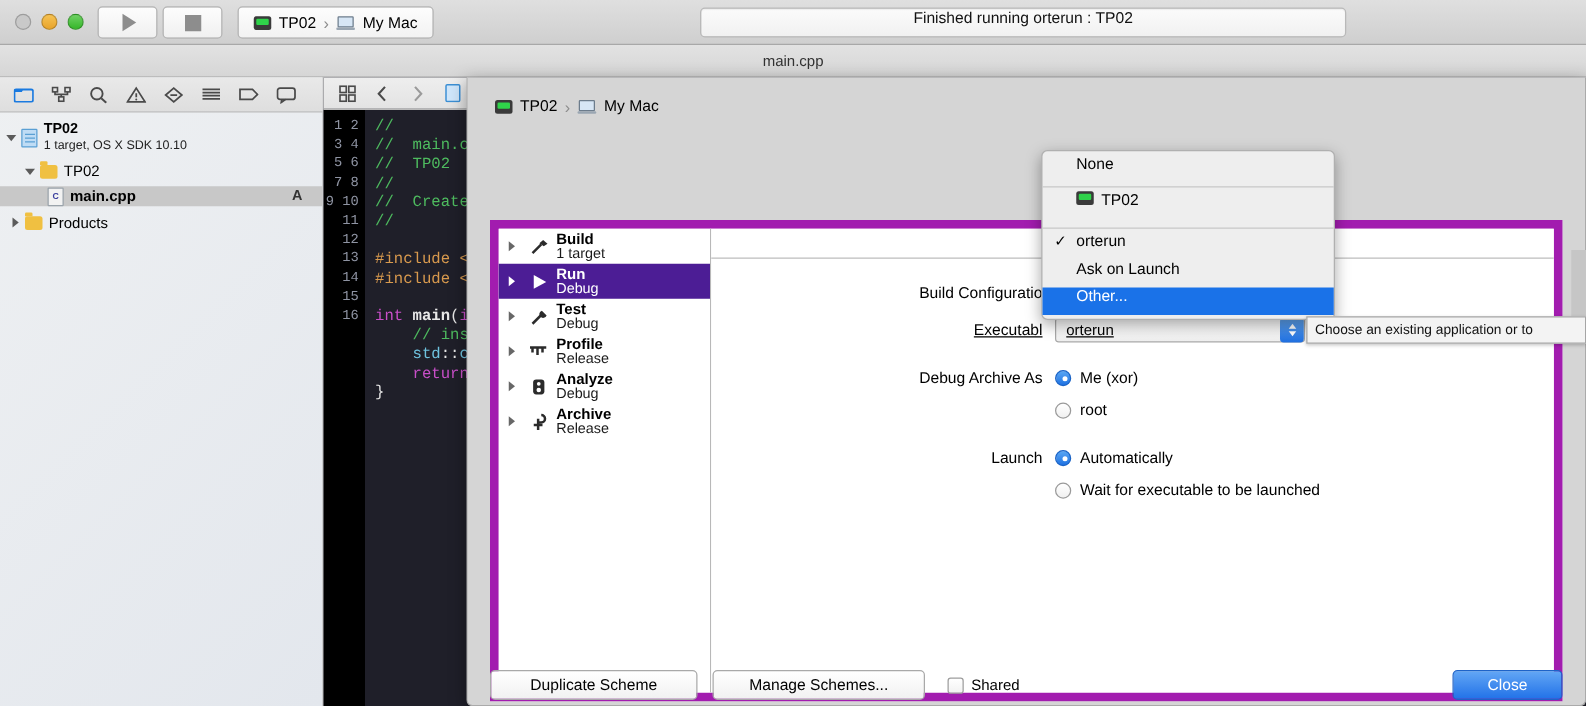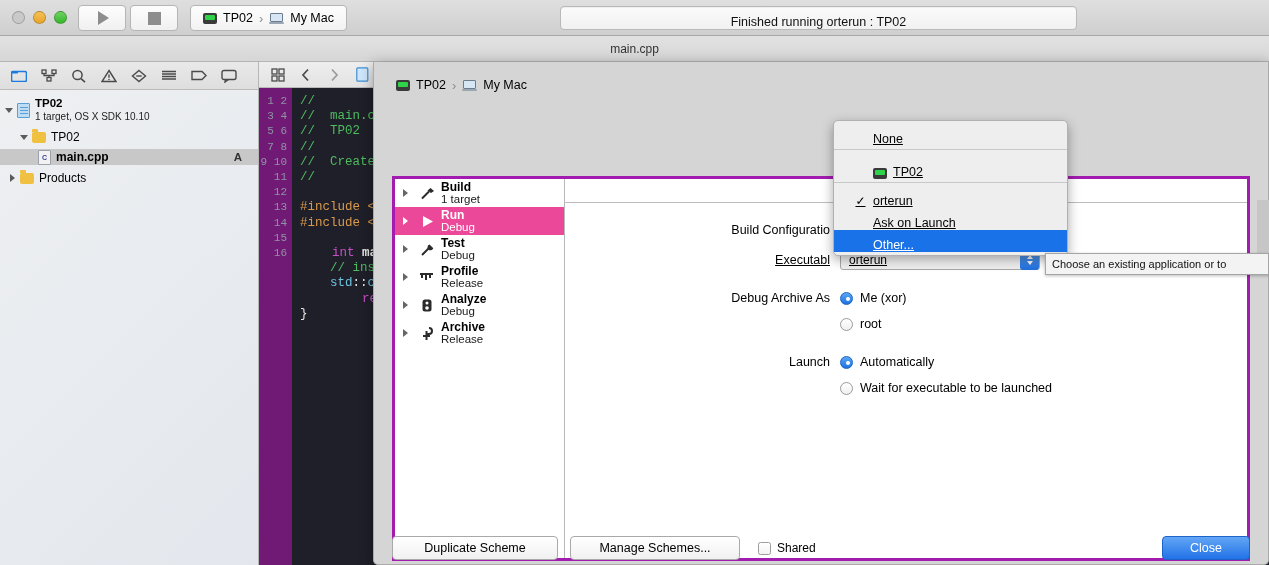--- a/index.html
+++ b/index.html
@@ -38,21 +38,21 @@
     display:flex; align-items:center; gap:6px;
     background:linear-gradient(to bottom,#fdfdfd,#f2f2f2);
     border:1px solid #b5b5b5; border-radius:4px; font-size:12.5px;
   }
   .chev { color:#8d8d8d; font-size:13px; }
 
   .tb-status {
     position:absolute; left:560px; top:6px; width:517px; height:24px;
     background:linear-gradient(to bottom,#fbfbfb,#f1f1f1);
     border:1px solid #b9b9b9; border-radius:4px;
-    display:flex; align-items:flex-end; justify-content:center;
+    display:flex; align-items:flex-start; justify-content:center;
     font-size:12.5px; color:#111;
     box-shadow:inset 0 1px 1px rgba(0,0,0,.06);
   }
 
   
   .ico-mac { width:14px;height:11px;background:#3a3a3a;border-radius:2px;position:relative; }
   .ico-mac:after{content:"";position:absolute;left:2px;top:2px;width:10px;height:5px;background:#2fd34a;border-radius:1px;}
   .ico-laptop{width:15px;height:11px;position:relative;}
   .ico-laptop .scr{position:absolute;left:1px;top:0;width:13px;height:9px;background:#d7e6f5;border:1.2px solid #6c7c8c;border-radius:1px;}
   .ico-laptop .base{position:absolute;left:0;bottom:0;width:15px;height:2px;background:#9aa6b2;border-radius:1px;}
@@ -93,47 +93,47 @@
   .nav-title{font-weight:bold;font-size:11.5px;}
   .nav-sub{font-size:10px;color:#222;}
   .row-sel{background:#c8c8c8;}
   .statusA{position:absolute;right:16px;font-weight:bold;font-size:11.5px;color:#333;}
 
   
   .editor { position:absolute; left:259px; top:62px; width:1010px; height:503px; background:#1f1f29; }
   .ed-jumpbar{height:26px;background:linear-gradient(to bottom,#eeeeee,#e3e3e3);border-bottom:1px solid #b9b9b9;display:flex;align-items:center;gap:2px;padding:0 6px;}
   .jb-ic{width:26px;height:22px;display:flex;align-items:center;justify-content:center;color:#555;}
   .ed-body{position:relative;height:477px;background:#1f1f29;display:flex;}
-  .gutter{width:33px;background:#701a75;color:#8f94a3;font-family:"Liberation Mono",monospace;font-size:11px;text-align:right;padding:6px 5px 0 0;line-height:15.2px;}
+  .gutter{width:33px;background:#000000;color:#8f94a3;font-family:"Liberation Mono",monospace;font-size:11px;text-align:right;padding:6px 5px 0 0;line-height:15.2px;}
   .code{flex:1;font-family:"Liberation Mono",monospace;font-size:12.5px;line-height:15.2px;padding:6px 0 0 8px;white-space:pre;color:#e6e6e6;}
   .c-com{color:#4ebb5f;}
   .c-pre{color:#d99a4e;}
-  .c-kw{color:#c94fc9;margin-left:32px;}
+  .c-kw{color:#c94fc9;}
   .c-fn{color:#e8e8e8;font-weight:bold;}
   .c-ty{color:#6fc3df;}
 
   
   .sheet {
     position:absolute; left:373px; top:62px; width:896px; height:503px;
     background:#d5d5d5; border:1px solid #aaa; border-top:none;
     border-radius:0 0 5px 5px;
     box-shadow:0 3px 14px rgba(0,0,0,.35);
   }
   .sheet-head { height:46px; display:flex; align-items:center; padding:0 22px; gap:6px; font-size:12.5px; }
   .sheet-body { position:absolute; left:18px; top:52px; width:860px; height:448px; }
   .panes { position:absolute; left:0; top:62px; width:858px; height:385px; display:flex;
-           border:3px solid #a21caf; background:#fff; }
+           border:7px solid #a21caf; background:#fff; }
   .scheme-list { width:170px; background:#fff; border-right:1px solid #b8b8b8; }
   .scheme-item { height:28px; display:flex; align-items:center; padding-left:8px; gap:5px; }
   .scheme-item .tri2 { width:10px; }
   .scheme-item .tri2 i { display:block;width:0;height:0;border-left:5px solid #676767;border-top:4px solid transparent;border-bottom:4px solid transparent; }
   .si-texts { display:flex; flex-direction:column; line-height:12.5px; }
   .si-name { font-weight:bold; font-size:12px; }
   .si-sub { font-size:11.5px; color:#1a1a1a; }
-  .scheme-item.sel { background:#ec4899; color:#fff; }
+  .scheme-item.sel { background:#4c1d95; color:#fff; }
   .scheme-item.sel .si-sub { color:#fff; }
   .scheme-item.sel .tri2 i { border-left-color:#fff; }
   .si-icon { width:18px; display:flex; align-items:center; justify-content:center; }
 
   .detail { flex:1; background:#fff; position:relative; }
   .tabbar { height:24px; border-bottom:1px solid #bdbdbd; display:flex; align-items:center; justify-content:center; gap:40px; font-size:12px; }
   .tab-sel { color:#1a6fd4; }
   .form { position:relative; padding-top:14px; font-size:12.5px; }
   .frow { display:flex; align-items:center; height:26px; }
   .flabel { width:275px; text-align:right; padding-right:10px; }
@@ -168,21 +168,21 @@
   .chk { width:13px;height:13px;border:1px solid #9d9d9d;border-radius:2.5px;
          background:linear-gradient(to bottom,#fff,#f2f2f2); margin-right:6px;}
 
   
   .menu {
     position:absolute; left:833px; top:120px; width:235px;
     background:#eeeeee; border:1px solid #b0b0b0; border-radius:5px;
     box-shadow:0 4px 12px rgba(0,0,0,.35); padding:3px 0;
     font-size:12.5px; z-index:50;
   }
-  .mi { height:22px; display:flex; align-items:flex-end; padding-left:20px; gap:6px;text-decoration:underline; }
+  .mi { height:22px; display:flex; align-items:flex-start; padding-left:8px; gap:6px; }
   .mi .chk-col { width:13px; display:flex; align-items:center; justify-content:center; font-size:12px; }
   .mi.hl { background:#1a72e8; color:#fff; }
   .msep { height:1px; background:#c8c8c8; margin:3px 0; }
   .tooltip {
     position:absolute; left:1045px; top:209px; height:22px; padding:0 6px;
     background:#f3f3f3; border:1px solid #a5a5a5;
     display:flex; align-items:center; font-size:11px; color:#111;
     white-space:nowrap; z-index:60; box-shadow:0 1px 3px rgba(0,0,0,.25);
     width:224px; overflow:hidden;margin-top:44px;
   }

